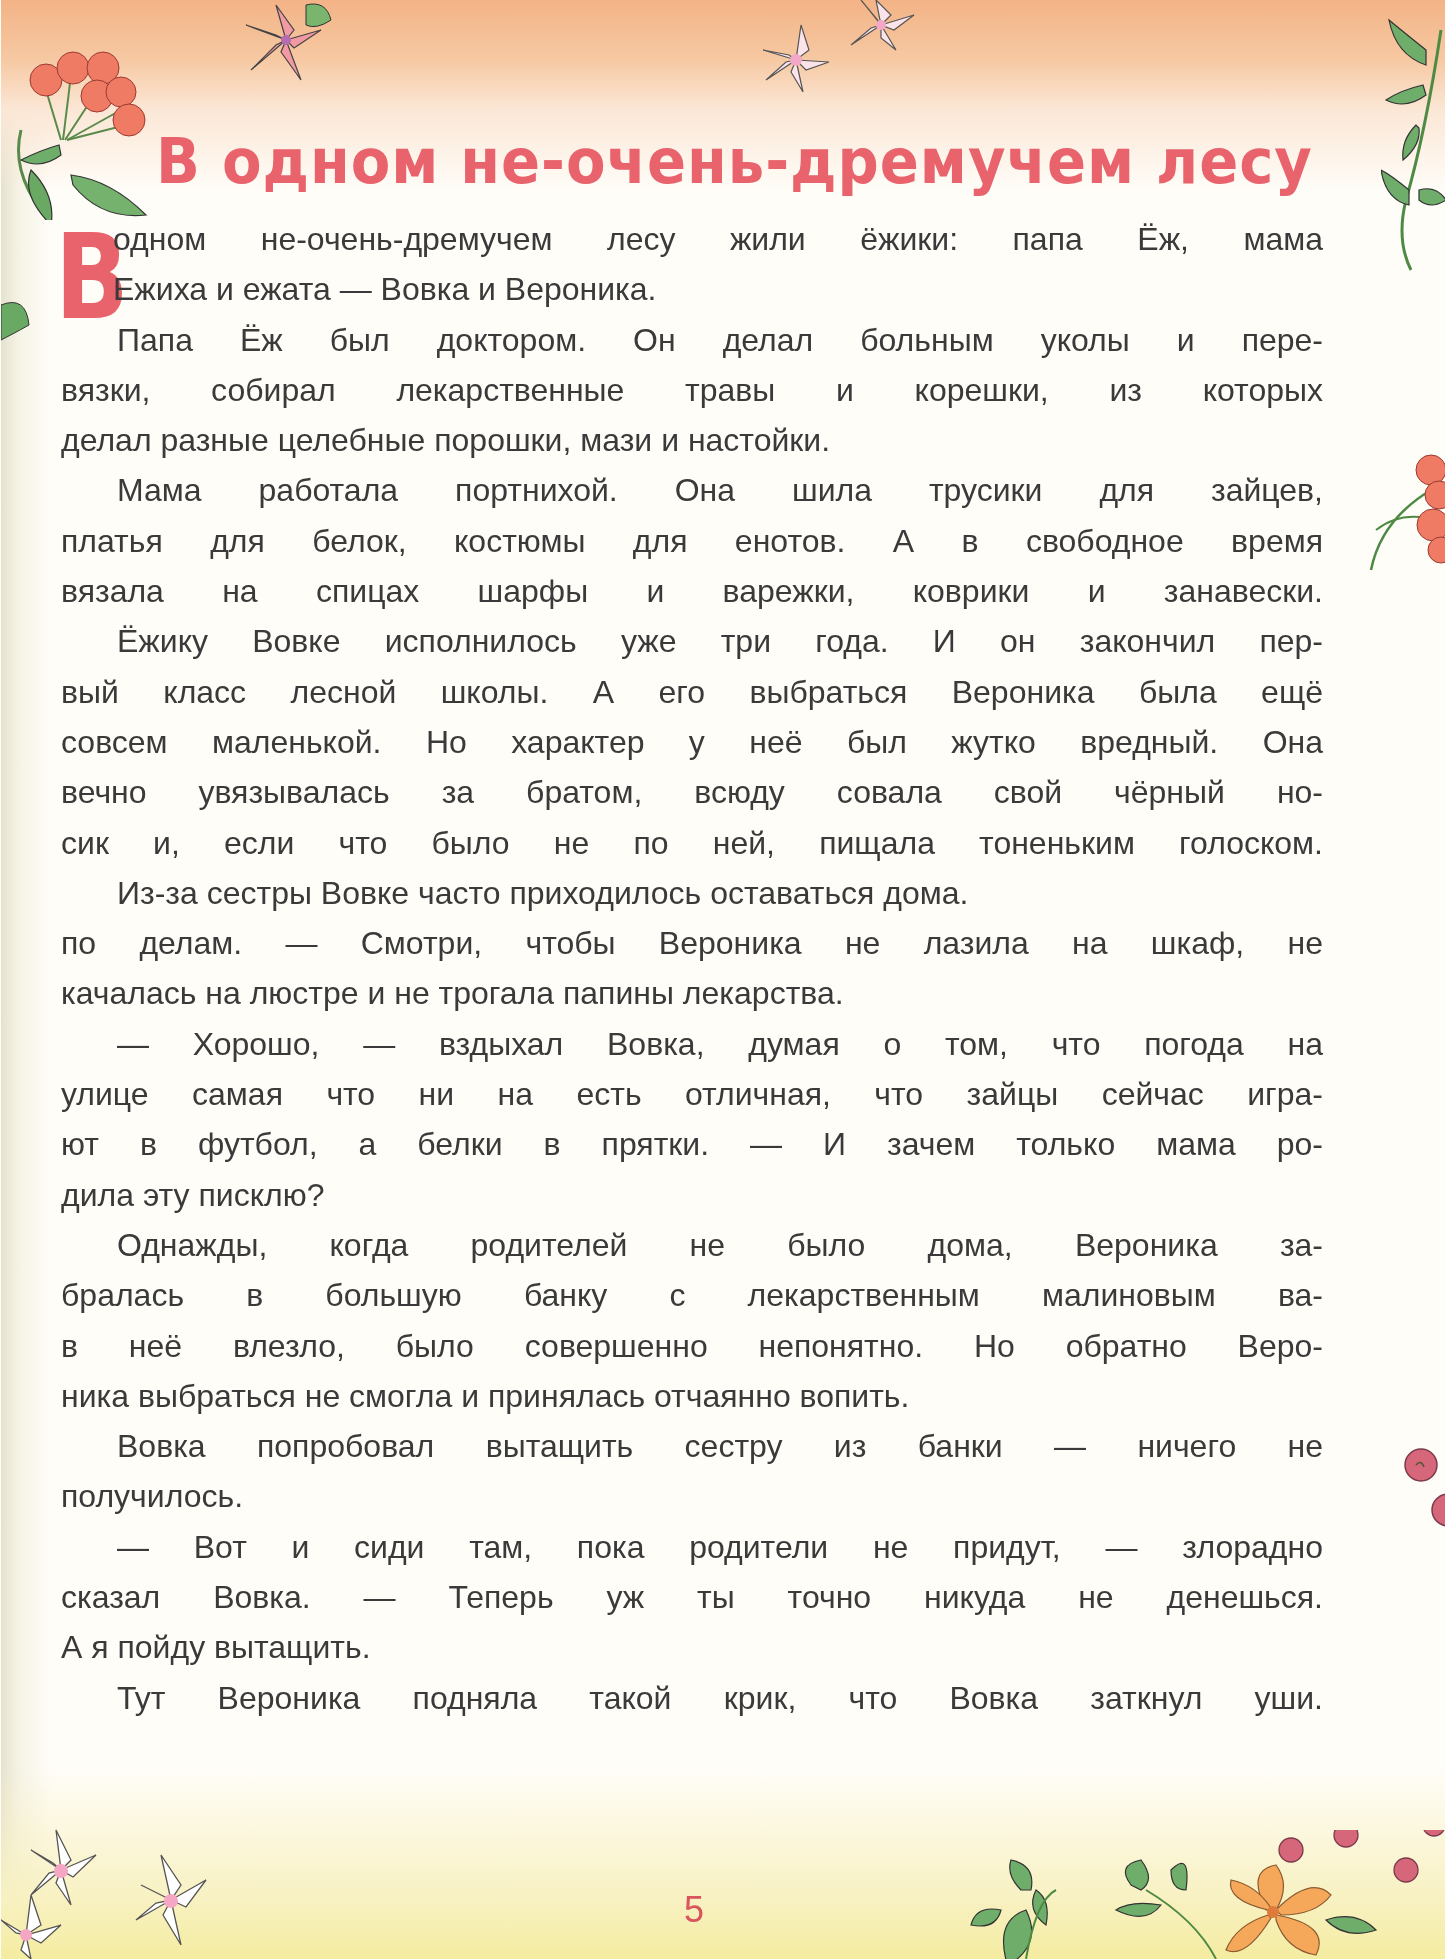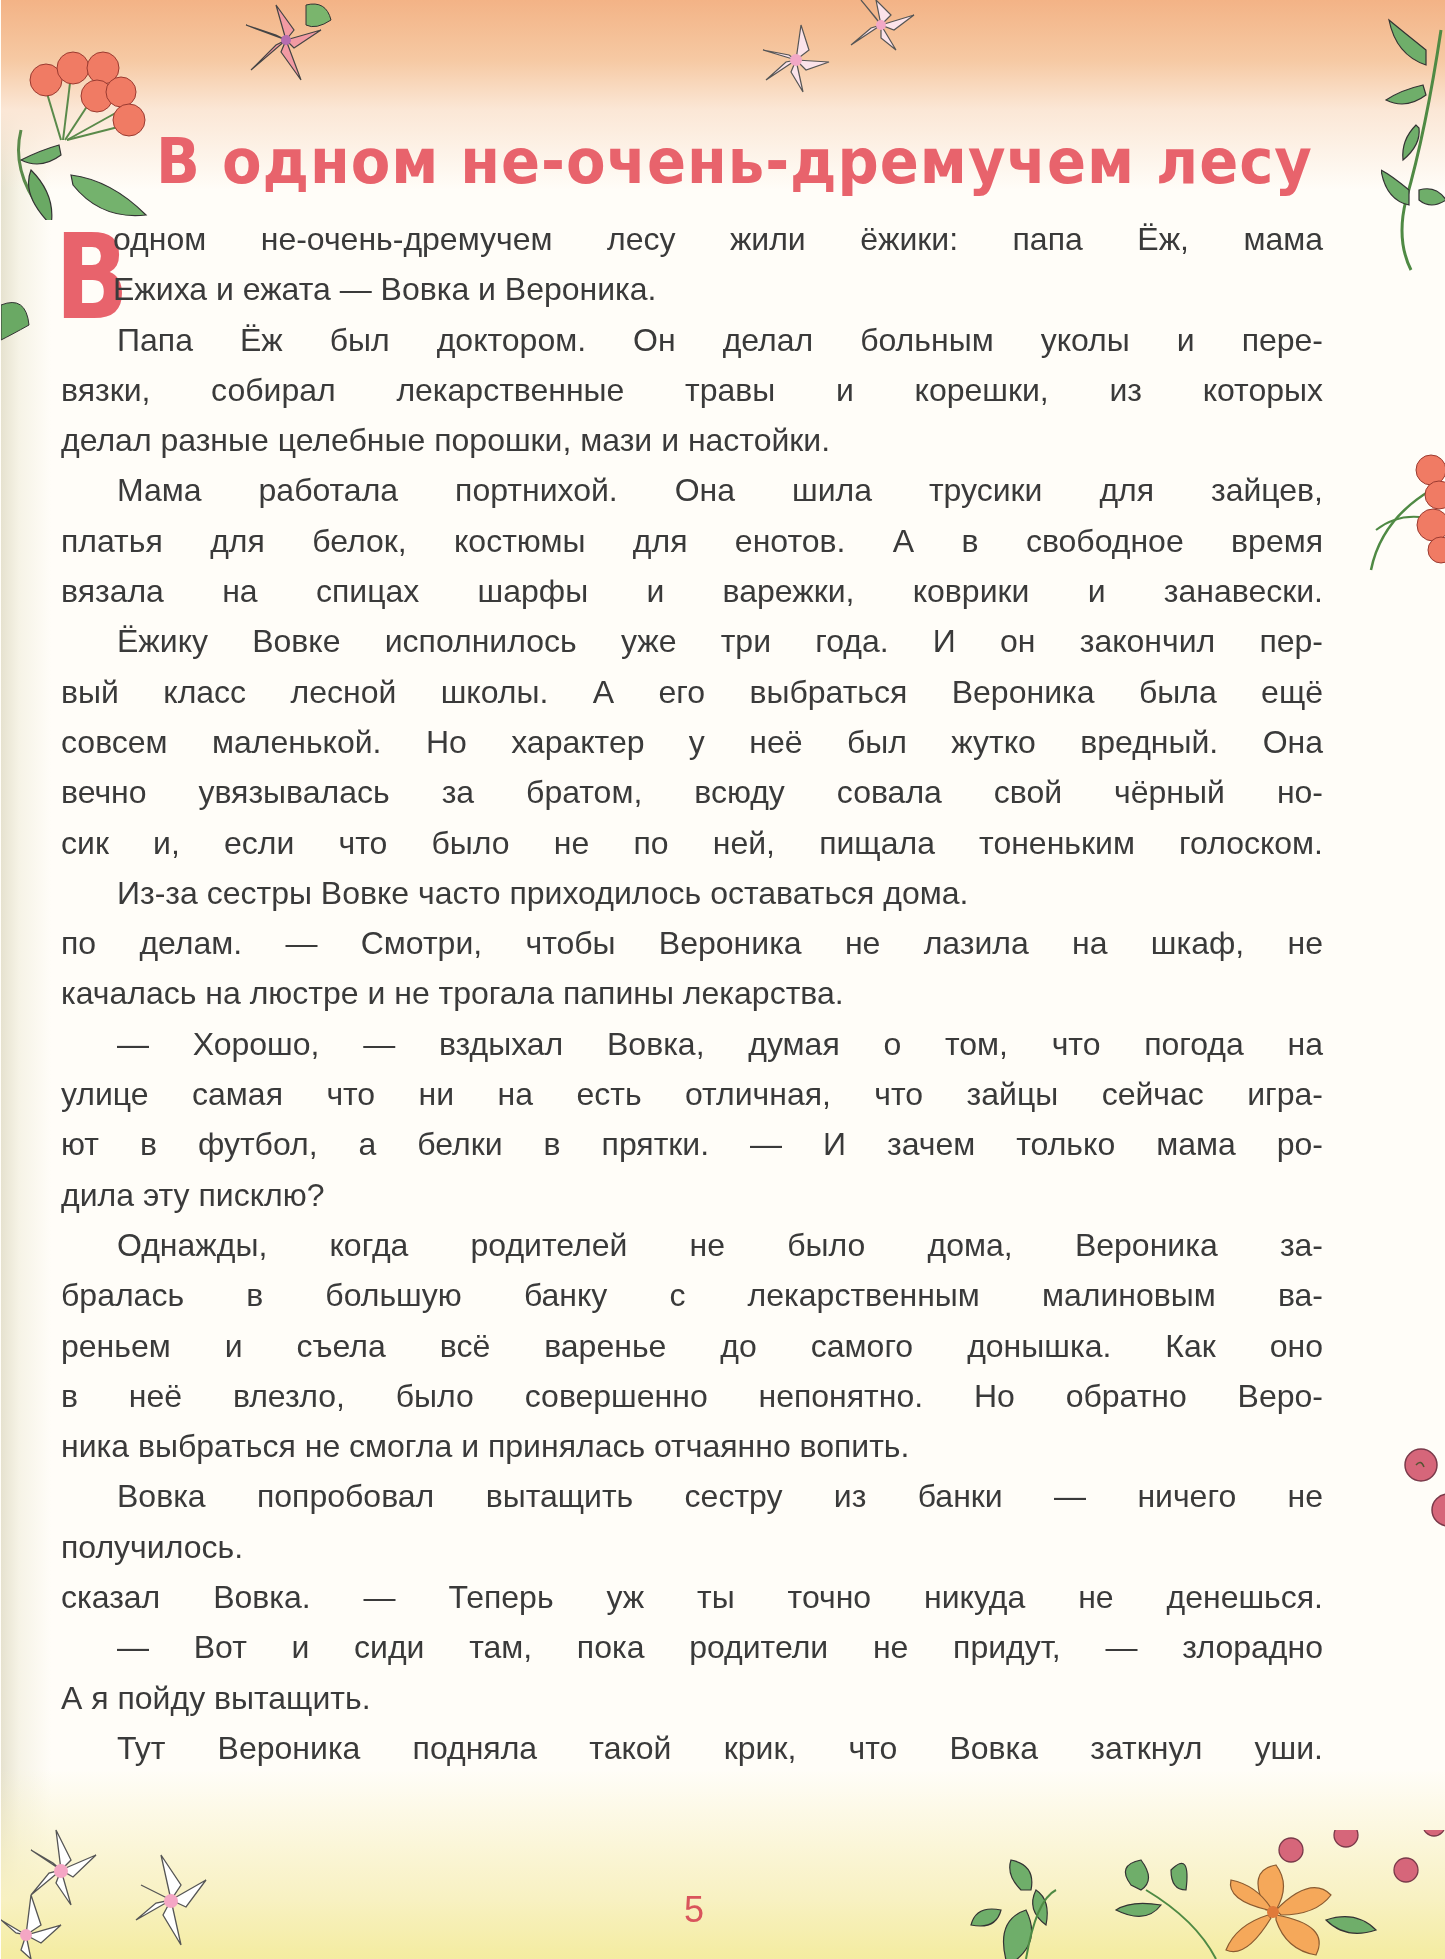--- a/index.html
+++ b/index.html
@@ -260,39 +260,36 @@
       <div class="line last">
         <span class="t">дила эту писклю?</span>
       </div>
       <div class="line indent">
         <span class="t">Однажды, когда родителей не было дома, Вероника за-</span>
       </div>
       <div class="line">
         <span class="t">бралась в большую банку с лекарственным малиновым ва-</span>
       </div>
       <div class="line">
-        <span class="t">реньем и съела всё варенье до самого донышка. Как оно</span>
-      </div>
-      <div class="line">
         <span class="t">в неё влезло, было совершенно непонятно. Но обратно Веро-</span>
       </div>
       <div class="line last">
         <span class="t">ника выбраться не смогла и принялась отчаянно вопить.</span>
       </div>
       <div class="line indent">
         <span class="t">Вовка попробовал вытащить сестру из банки — ничего не</span>
       </div>
       <div class="line last">
         <span class="t">получилось.</span>
       </div>
+      <div class="line indent">
+        <span class="t">— Вот и сиди там, пока родители не придут, — злорадно</span>
+      </div>
       <div class="line">
         <span class="t">сказал Вовка. — Теперь уж ты точно никуда не денешься.</span>
-      </div>
-      <div class="line indent">
-        <span class="t">— Вот и сиди там, пока родители не придут, — злорадно</span>
       </div>
       <div class="line last">
         <span class="t">А я пойду вытащить.</span>
       </div>
       <div class="line indent">
         <span class="t">Тут Вероника подняла такой крик, что Вовка заткнул уши.</span>
       </div>
     </div>
 
   <div class="pagenum">5</div>

